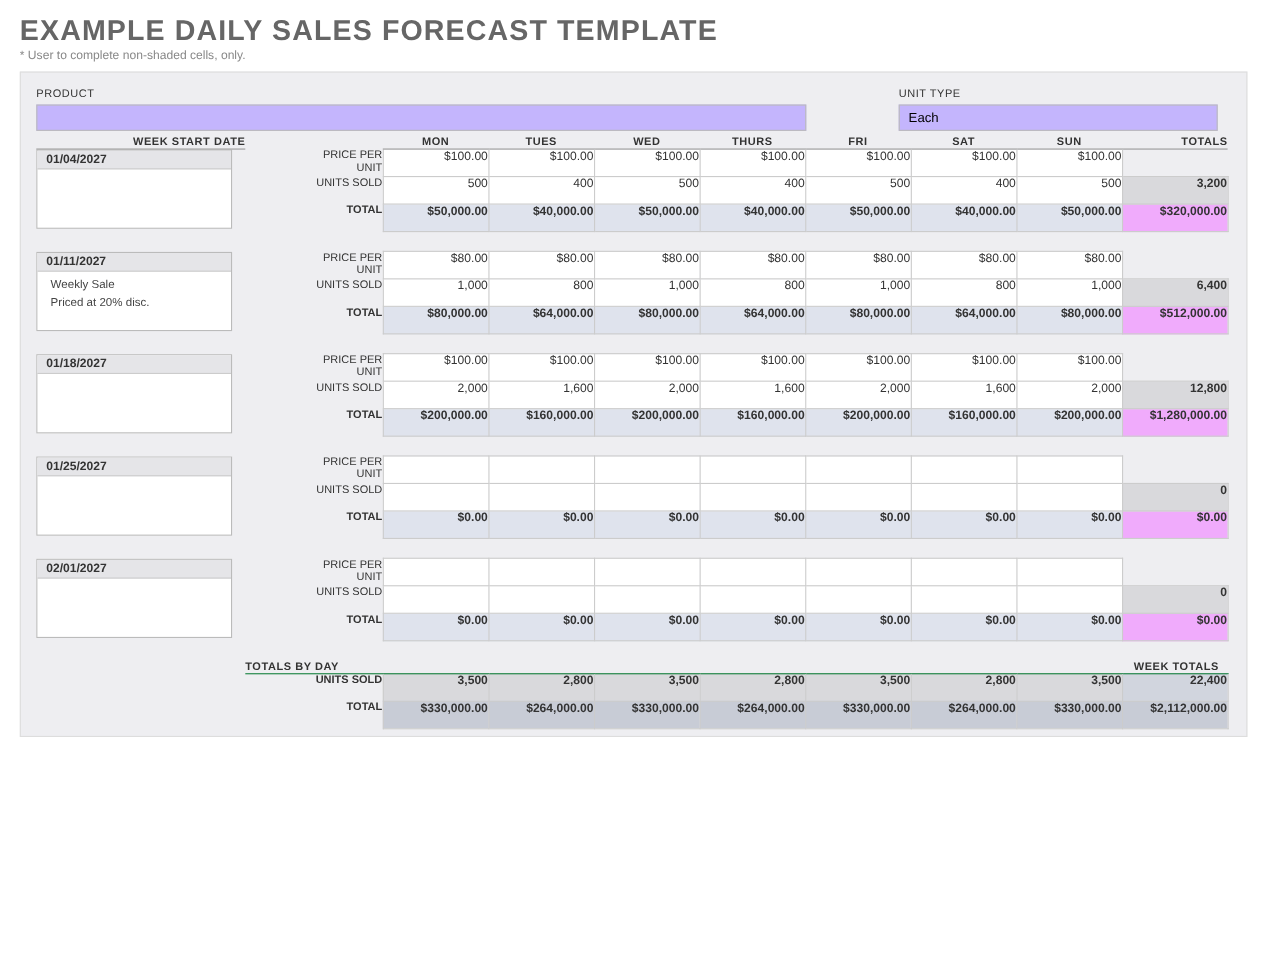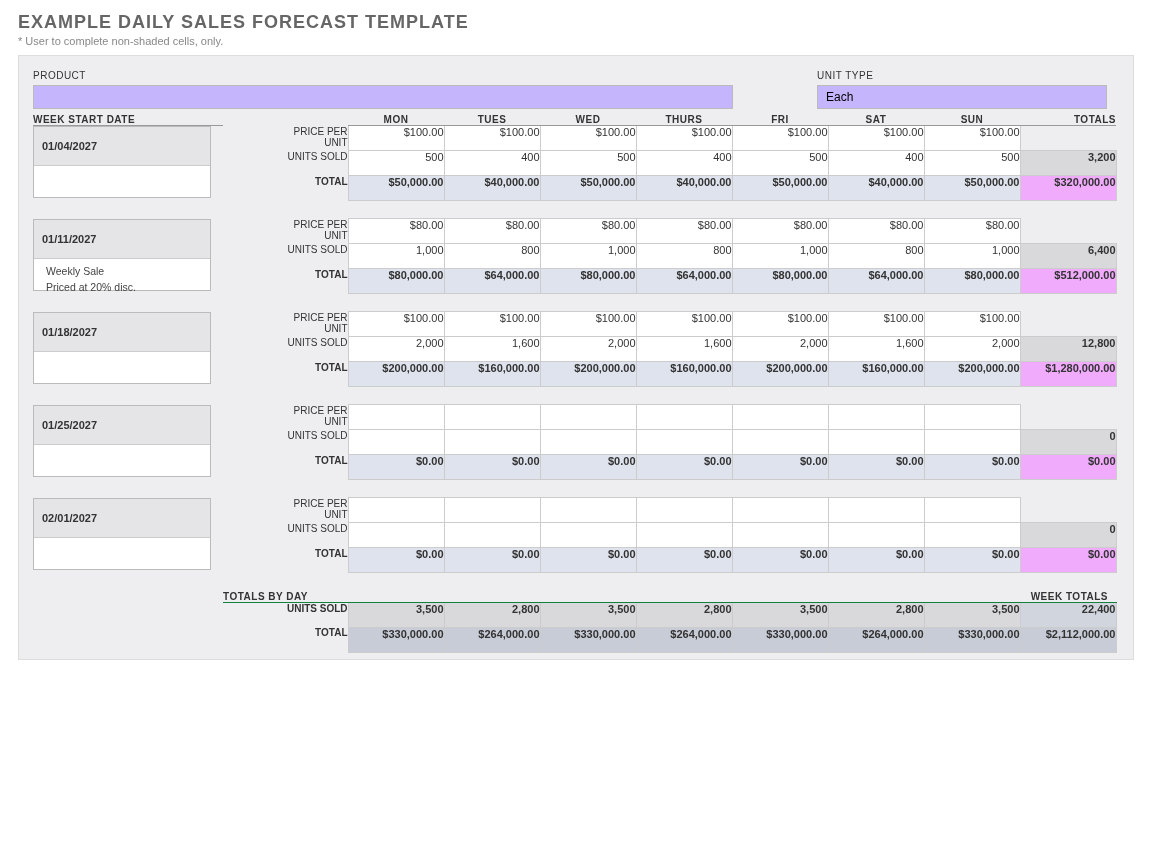--- a/index.html
+++ b/index.html
@@ -8,21 +8,21 @@
     font-family: "Century Gothic", "Avant Garde", Arial, sans-serif;
     font-size: 11px;
     color: #333;
     background: #fff;
   }
   .wrap {
     width: 1152px;
     padding: 8px 18px 18px 18px;
   }
   h1 {
-    font-size: 18px;
+    font-size: 26px;
     font-weight: 700;
     letter-spacing: 1px;
     color: #666;
     margin: 4px 0 2px 0;
   }
   .hint {
     font-size: 11px;
     color: #888;
     margin-bottom: 8px;
   }
@@ -64,35 +64,35 @@
   col.totcol  { width: 96px; }
 
   .hdr-cell {
     font-size: 10px;
     font-weight: 700;
     letter-spacing: 0.5px;
     text-align: center;
     padding: 5px 4px;
     border-bottom: 1px solid #999;
   }
-  .hdr-left { text-align: left; }
+  .hdr-left { text-align: right; }
   .hdr-right { text-align: right; padding-right:8px; }
 
   .date-box {
     background: #fff;
     border: 1px solid #bbb;
     height: 72px;
     width: 178px;
   }
   .date-hdr {
     background: #e5e5e8;
     border-bottom: 1px solid #ccc;
     font-weight: 700;
     font-size: 11px;
-    padding: 13px 8px;
+    padding: 2px 8px;
   }
   .date-note {
     padding: 4px 12px;
     font-size: 10.5px;
     color: #444;
     line-height: 1.6;
   }
 
   .rowlbl {
     font-size: 10px;

